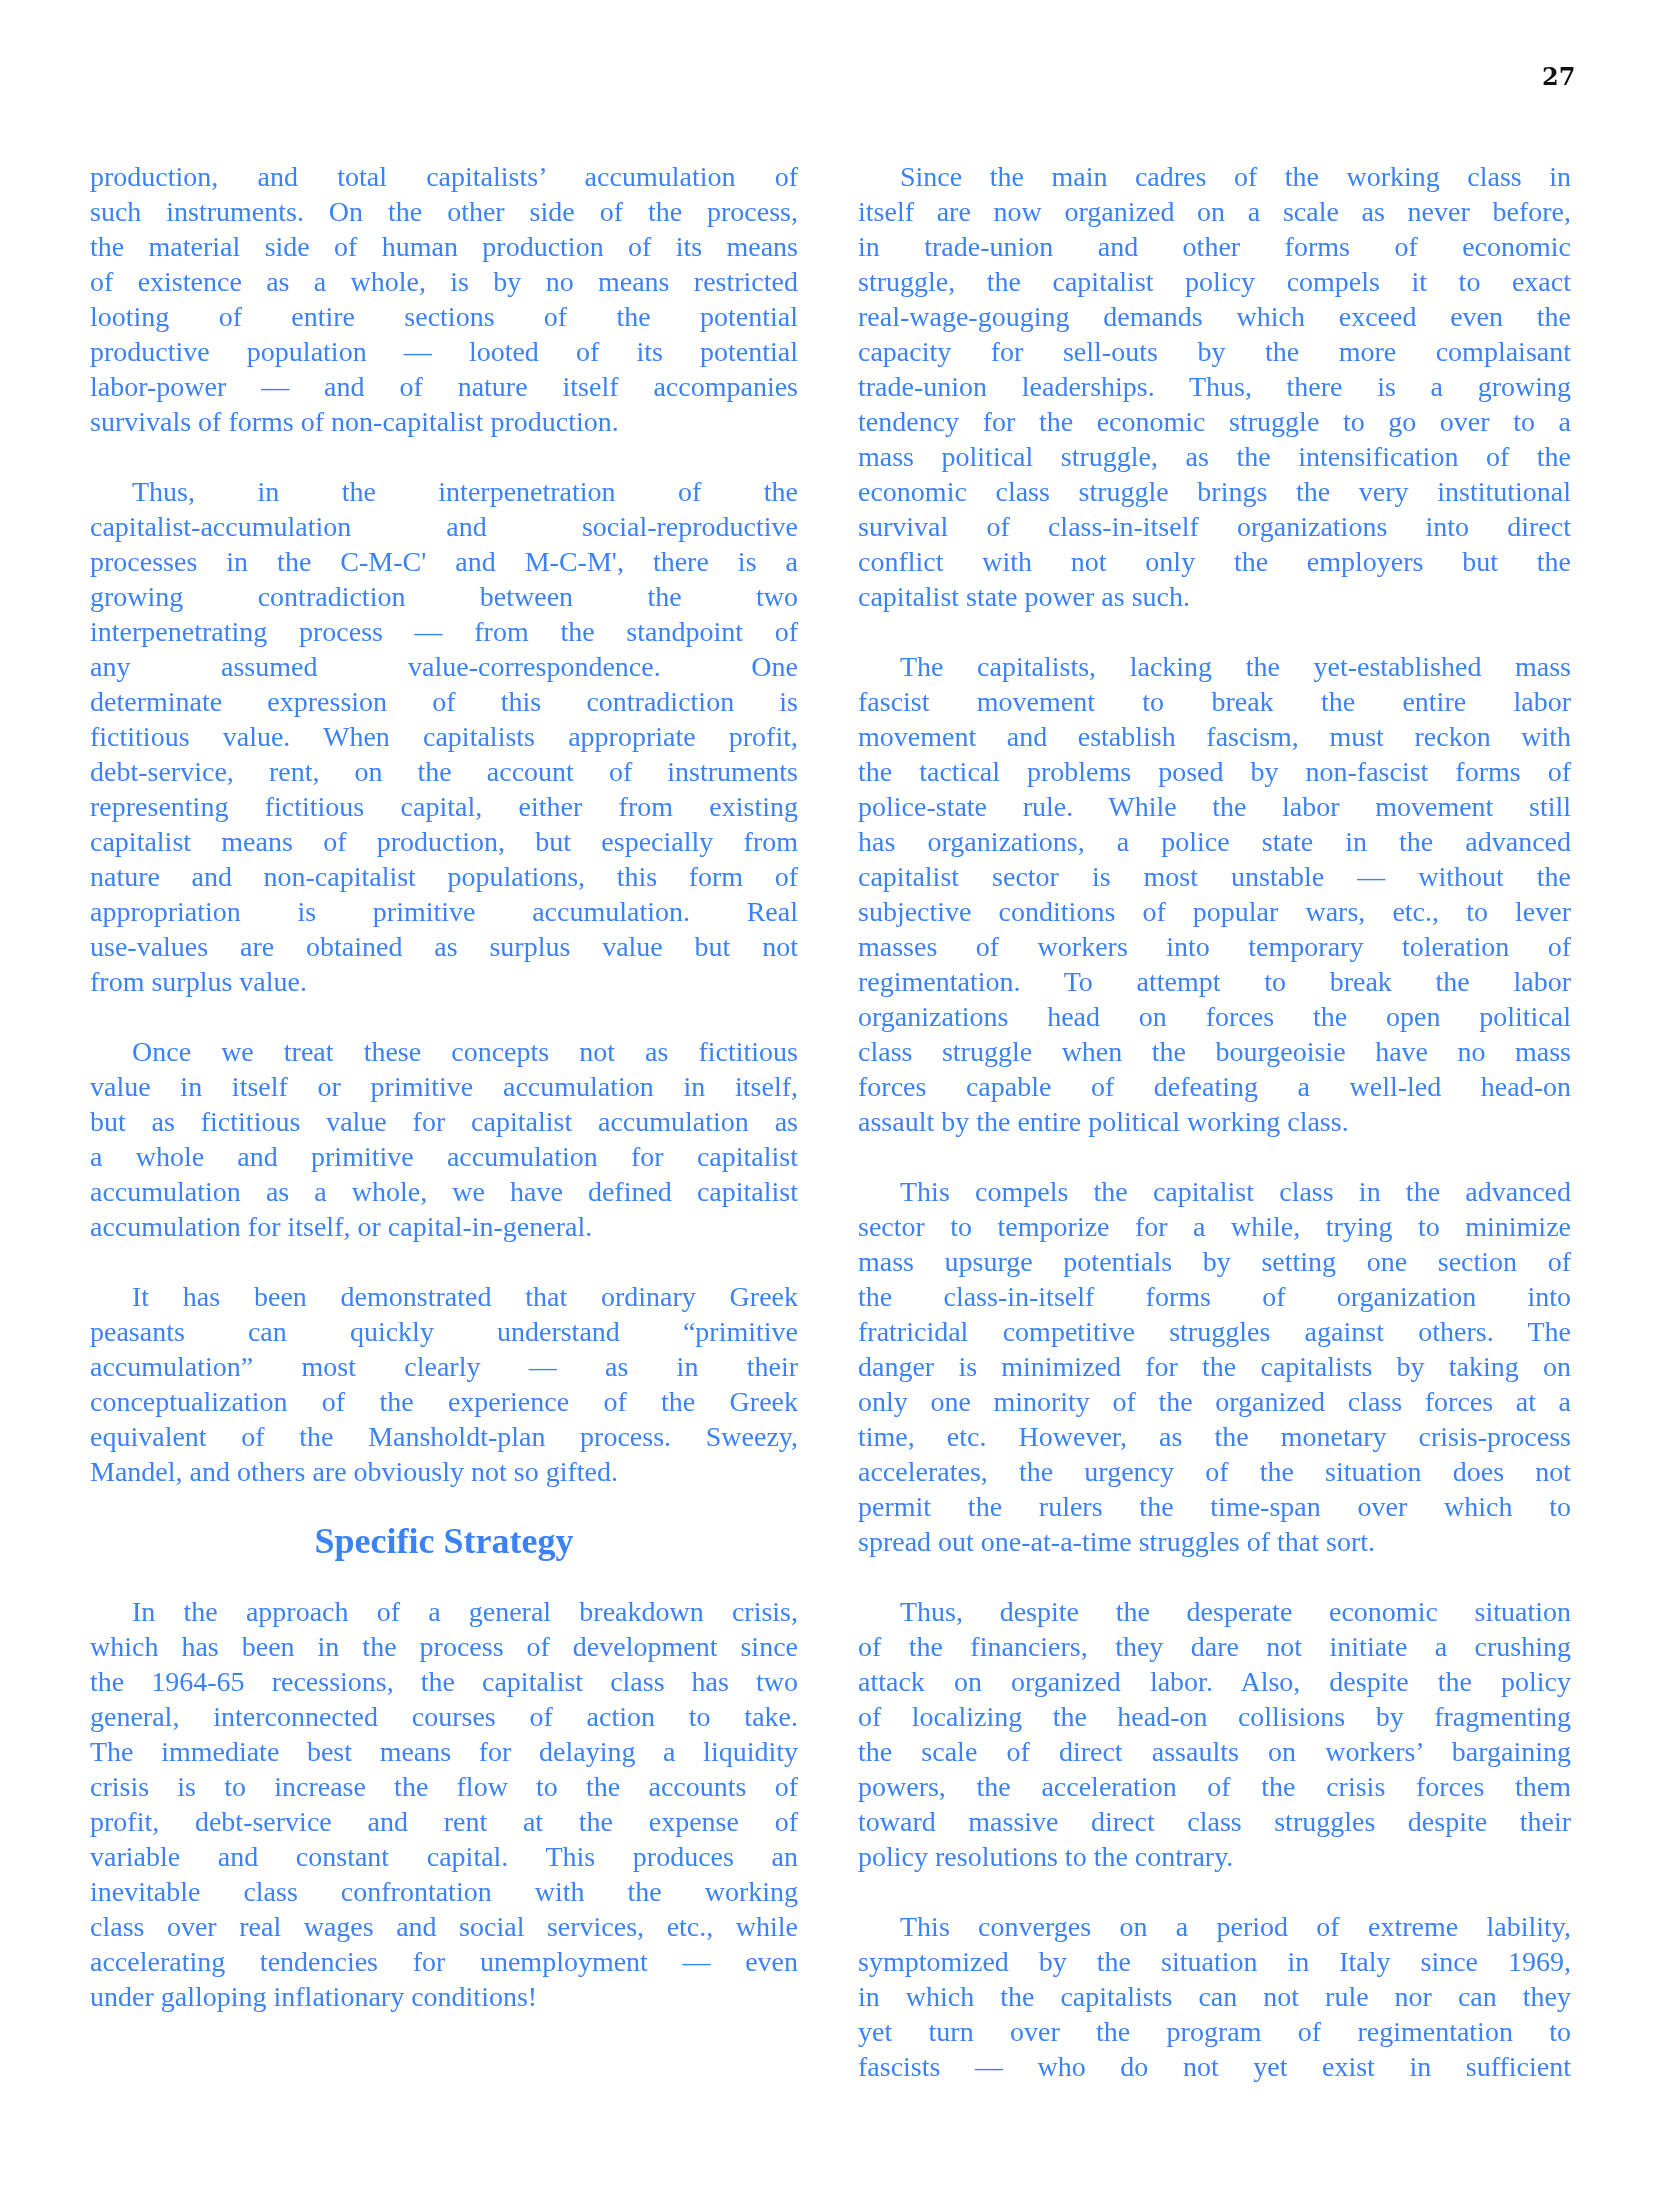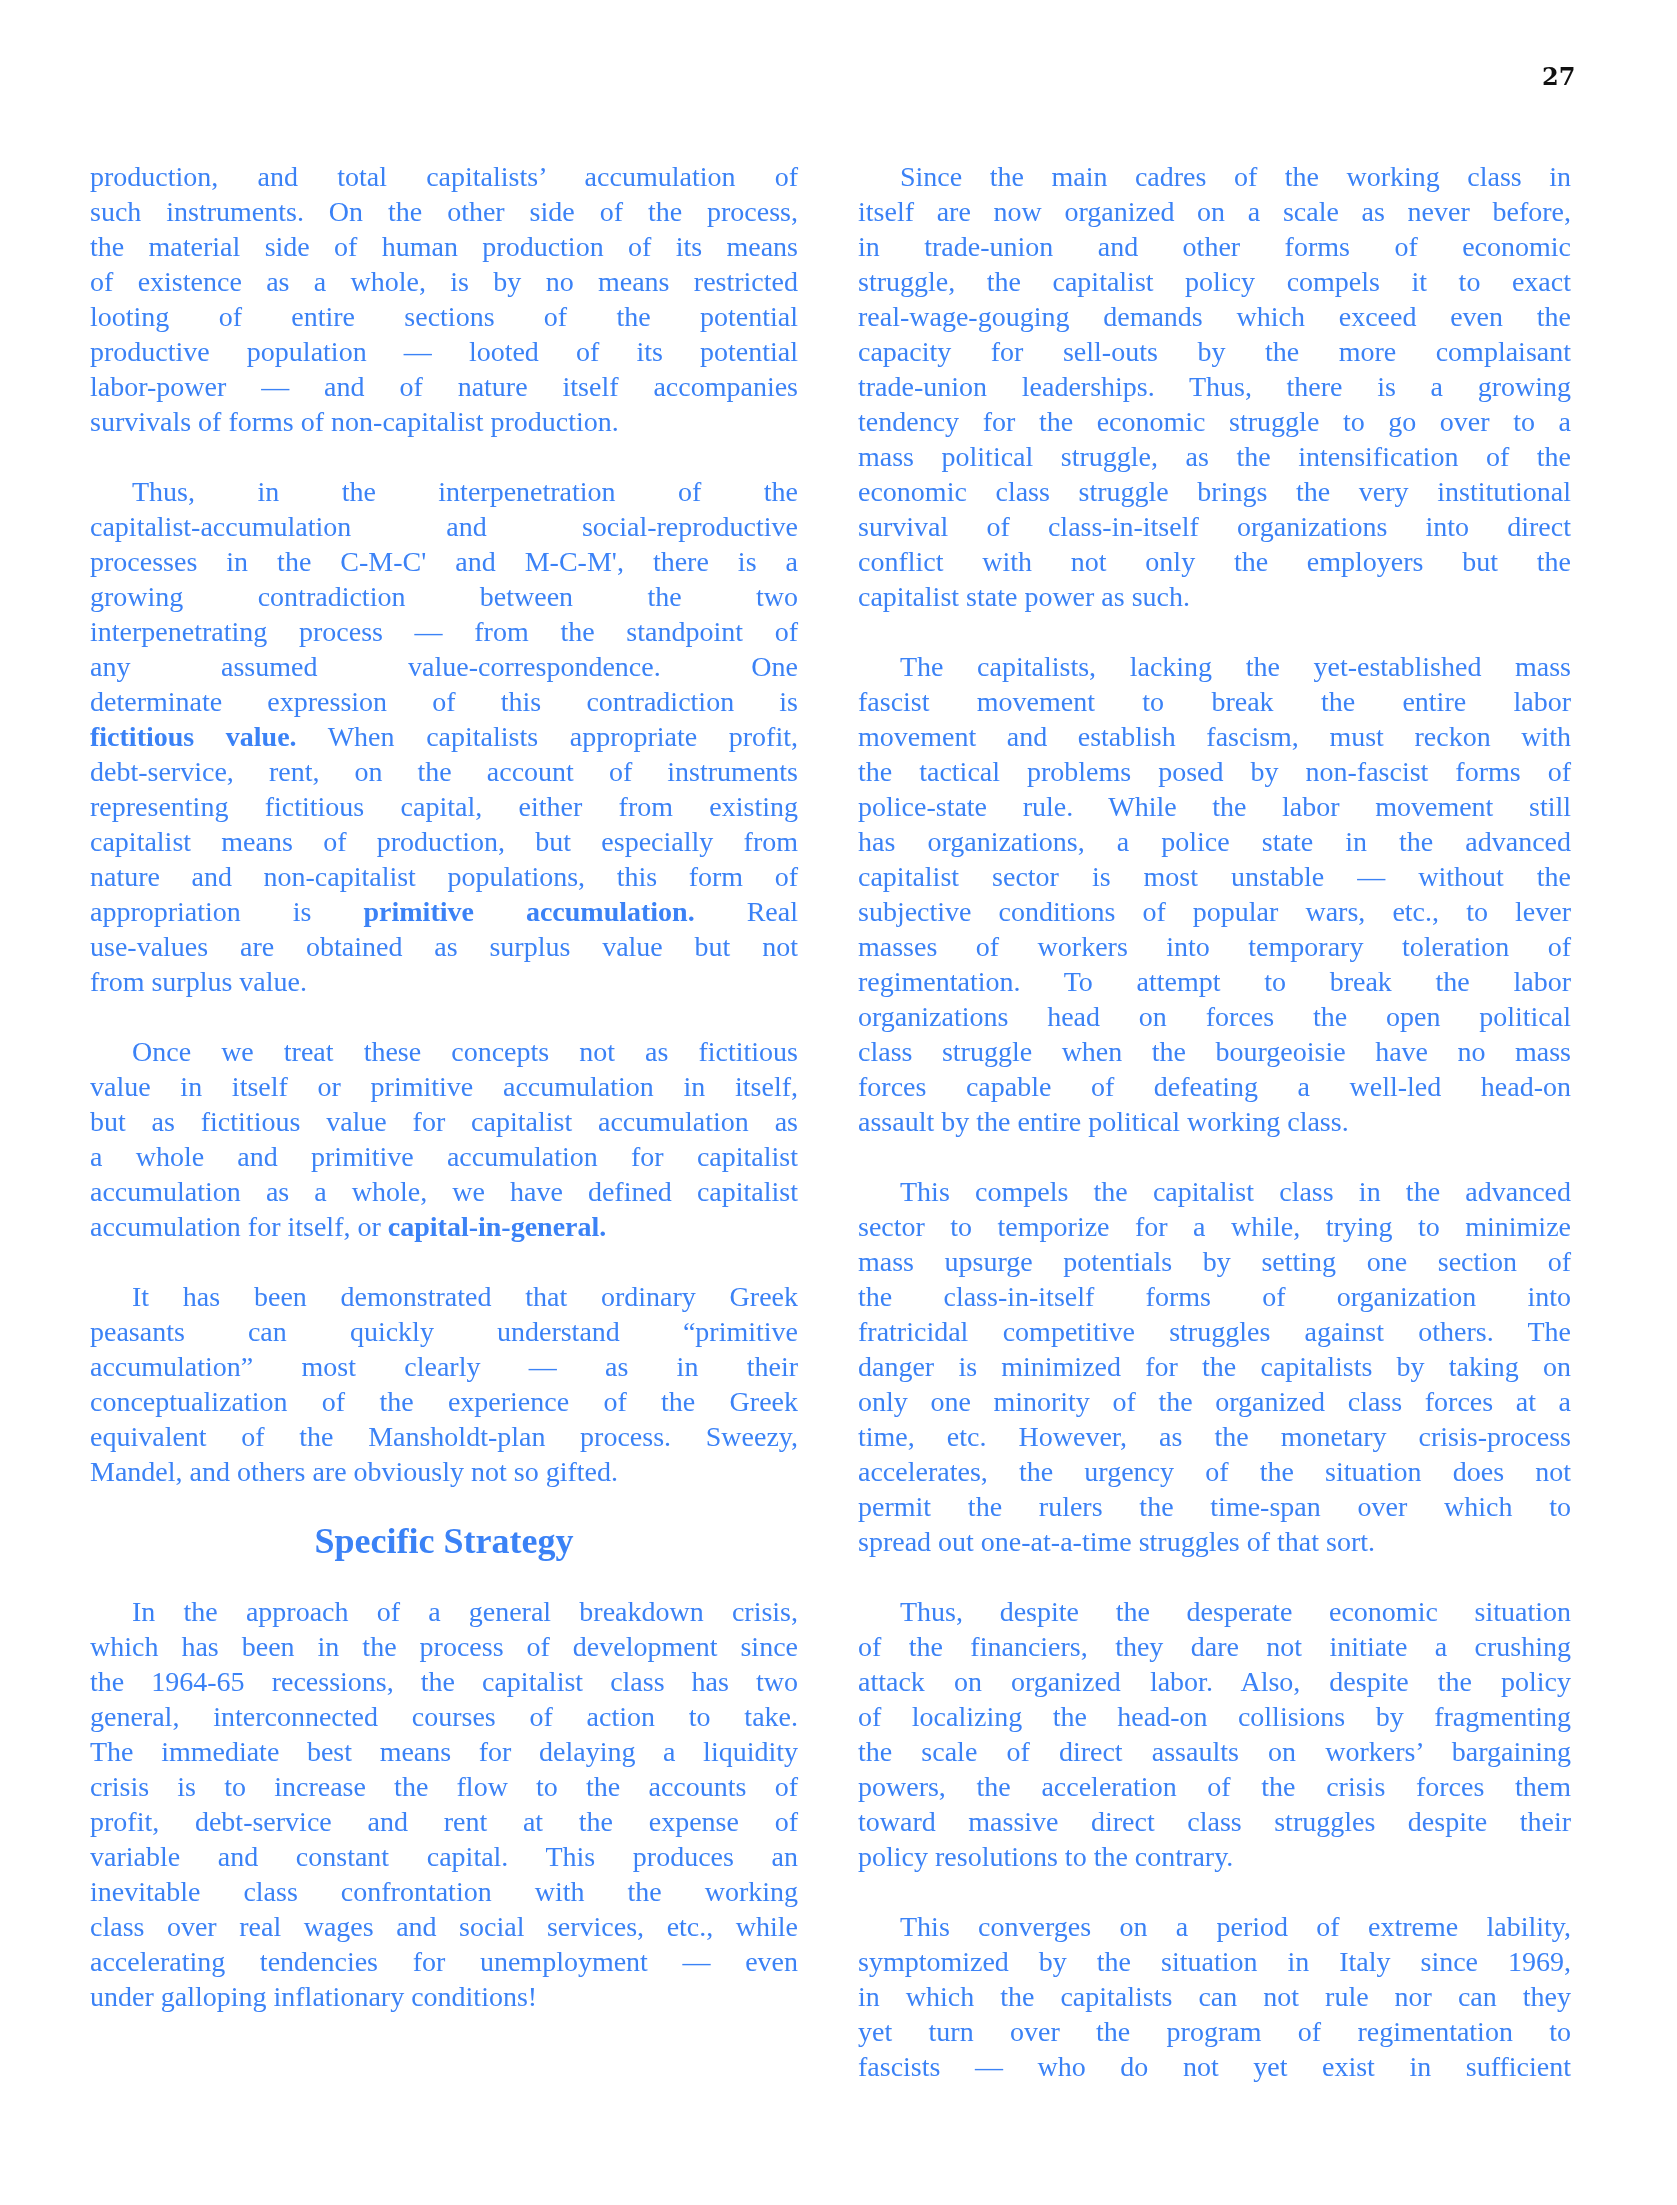--- a/index.html
+++ b/index.html
@@ -6,21 +6,21 @@
   body { width: 1678px; height: 2205px; position: relative; overflow: hidden; color: #111; }
   .page { position: absolute; left: 0; top: 0; width: 1344px; height: 2205px; background: #fff; }
   .page-number { position: absolute; left: 1542px; top: 62px; font-family: "DejaVu Serif", serif; font-weight: bold; font-size: 24px; color: #111; }
   .col { position: absolute; top: 159px; font-family: "Liberation Serif", serif; font-size: 28px; line-height: 35px; color: #3b82f6; }
   .col-left { left: 90px; width: 708px; }
   .col-right { left: 858px; width: 713px; }
   .para { margin: 0 0 35px 0; }
   .line { display: block; text-align: justify; text-align-last: justify; white-space: nowrap; height: 35px; overflow: visible; }
   .line.last { text-align-last: left; }
   .line.indent { padding-left: 42px; }
-  .bold { font-weight: bold; }
+  .bold { font-weight: normal; }
   .heading { font-family: "Liberation Serif", serif; font-weight: bold; font-size: 36px; text-align: center; margin: 0 0 35px 0; height: 35px; line-height: 35px; }
 </style>
 </head>
 <body>
 
 <div class="page">
   <div class="page-number">27</div>
   <div class="col col-left" id="col-left">
       <div class="para">
         <span class="line"><span>production, and total capitalists’ accumulation of</span></span>

